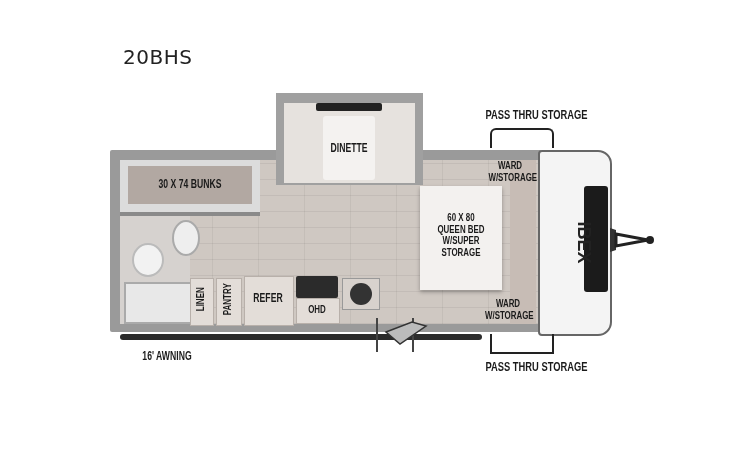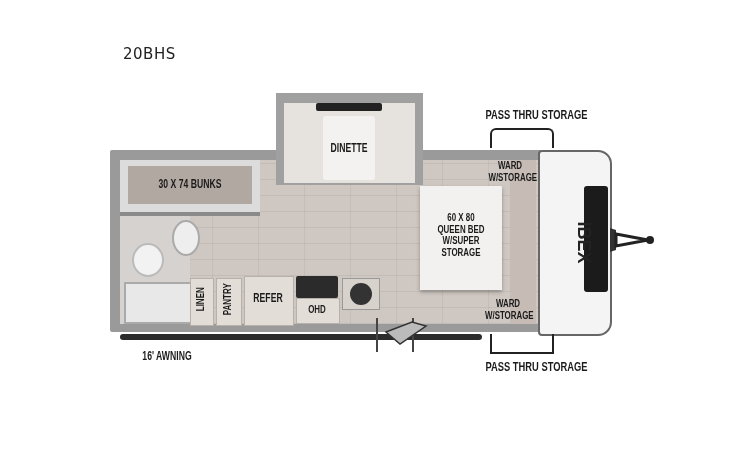--- a/index.html
+++ b/index.html
@@ -1,18 +1,18 @@
 <!DOCTYPE html>
 <html><head>
 <meta charset="utf-8">
 <style>
   html,body{margin:0;padding:0;background:#fff;}
   body{width:731px;height:469px;position:relative;overflow:hidden;font-family:"DejaVu Sans",sans-serif;}
   .abs{position:absolute;}
-  .model{left:123px;top:45px;font-size:15px;color:#222;letter-spacing:0.5px;}
+  .model{left:123px;top:45px;font-size:20px;color:#222;letter-spacing:0.5px;}
   .lbl{font-family:"Liberation Sans",sans-serif;font-weight:bold;color:#1a1a1a;text-transform:uppercase;transform:scaleX(0.72);transform-origin:center;text-align:center;line-height:1.05;white-space:nowrap;}
   .shell{left:110px;top:150px;width:432px;height:182px;background:#9a9a9a;border-radius:2px;}
   .floor{left:120px;top:160px;width:418px;height:164px;
     background:
       repeating-linear-gradient(0deg, rgba(0,0,0,0.06) 0 1px, transparent 1px 16px),
       repeating-linear-gradient(90deg, rgba(0,0,0,0.05) 0 1px, transparent 1px 46px),
       #cfc8c2;}
   .bunk{left:120px;top:160px;width:140px;height:52px;background:#dcdcdc;border-bottom:4px solid #8a8a8a;}
   .bunk-inner{left:128px;top:166px;width:124px;height:38px;background:#b2a8a2;}
   .dinette-box{left:276px;top:93px;width:147px;height:92px;background:#a0a0a0;}

